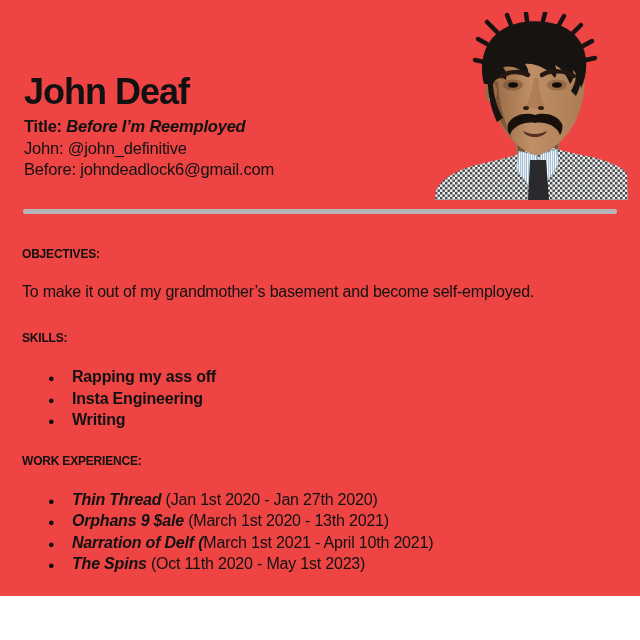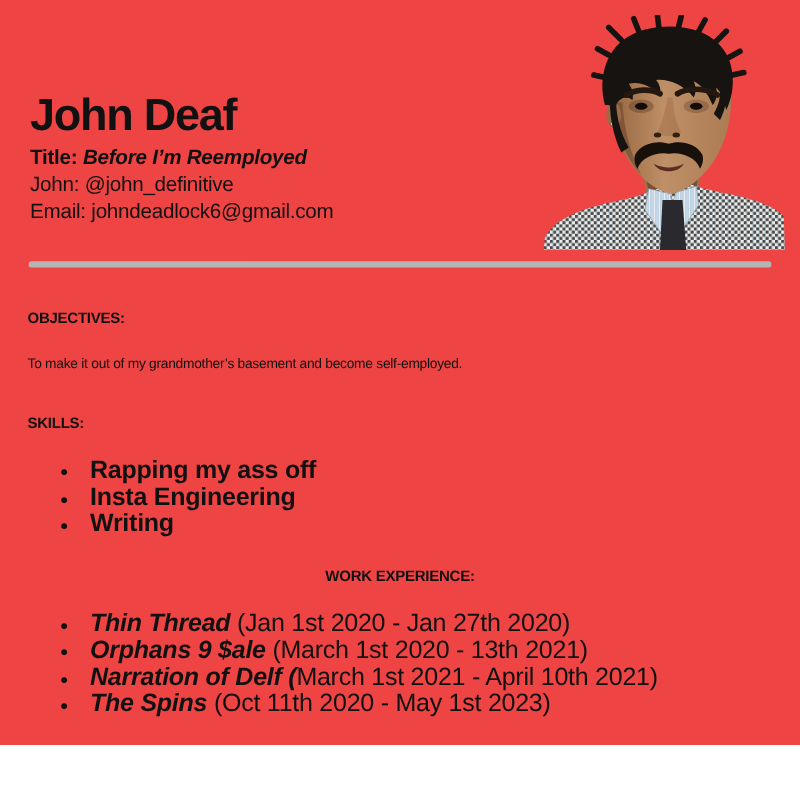--- a/index.html
+++ b/index.html
@@ -16,42 +16,42 @@
   .title-line{font-weight:bold;}
   .title-line em{font-style:italic;margin-top:14px;}
   
   .photo{position:absolute;left:435px;top:12px;width:193px;height:188px;}
   
   .divider{position:absolute;left:23px;top:209px;width:594px;height:5px;
     background:#b5b5b5;border-radius:2px;}
   
   .main{position:absolute;left:22px;top:243px;width:596px;}
   .sec-heading{font-size:12px;line-height:22px;font-weight:bold;margin:0;letter-spacing:-0.2px;}
-  .obj-text{font-size:11px;line-height:21px;margin:16px 0 0 0;}
+  .obj-text{font-size:16px;line-height:21px;margin:16px 0 0 0;}
   .sec-heading.skills{margin-top:25px;}
-  .sec-heading.work{margin-top:19px;text-align:center;}
+  .sec-heading.work{margin-top:19px;}
   ul{margin:17px 0 0 0;padding:0;list-style:none;}
-  li{position:relative;padding-left:50px;font-size:20px;line-height:21.5px;}
+  li{position:relative;padding-left:50px;font-size:16px;line-height:21.5px;}
   li::before{content:"●";position:absolute;left:26px;top:2px;font-size:11px;}
   .skills-list li{font-weight:bold;}
   .work-title{font-weight:bold;font-style:italic;text-align:right;}
   .work-dates{font-weight:normal;}
 </style>
 </head>
 <body>
 
 <div class="page">
 
   <header class="header">
     <h1 class="name">John Deaf</h1>
     <p class="meta first title-line"><span>Title:</span>
       <em>Before I’m Reemployed</em></p>
     <p class="meta"><span class="lbl-n">John:</span>
       <span>@john_definitive</span></p>
-    <p class="meta"><span class="lbl-n">Email:</span>
+    <p class="meta"><span class="lbl-n">Before:</span>
       <span>johndeadlock6@gmail.com</span></p>
   </header>
 
   <svg class="photo" viewBox="0 0 193 188" xmlns="http://www.w3.org/2000/svg" aria-hidden="true">
     <defs>
       <linearGradient id="skin" x1="0" y1="0" x2="1" y2="0">
         <stop offset="0" stop-color="#95653f"></stop>
         <stop offset="0.45" stop-color="#bf9067"></stop>
         <stop offset="1" stop-color="#ab7b53"></stop>
       </linearGradient>

